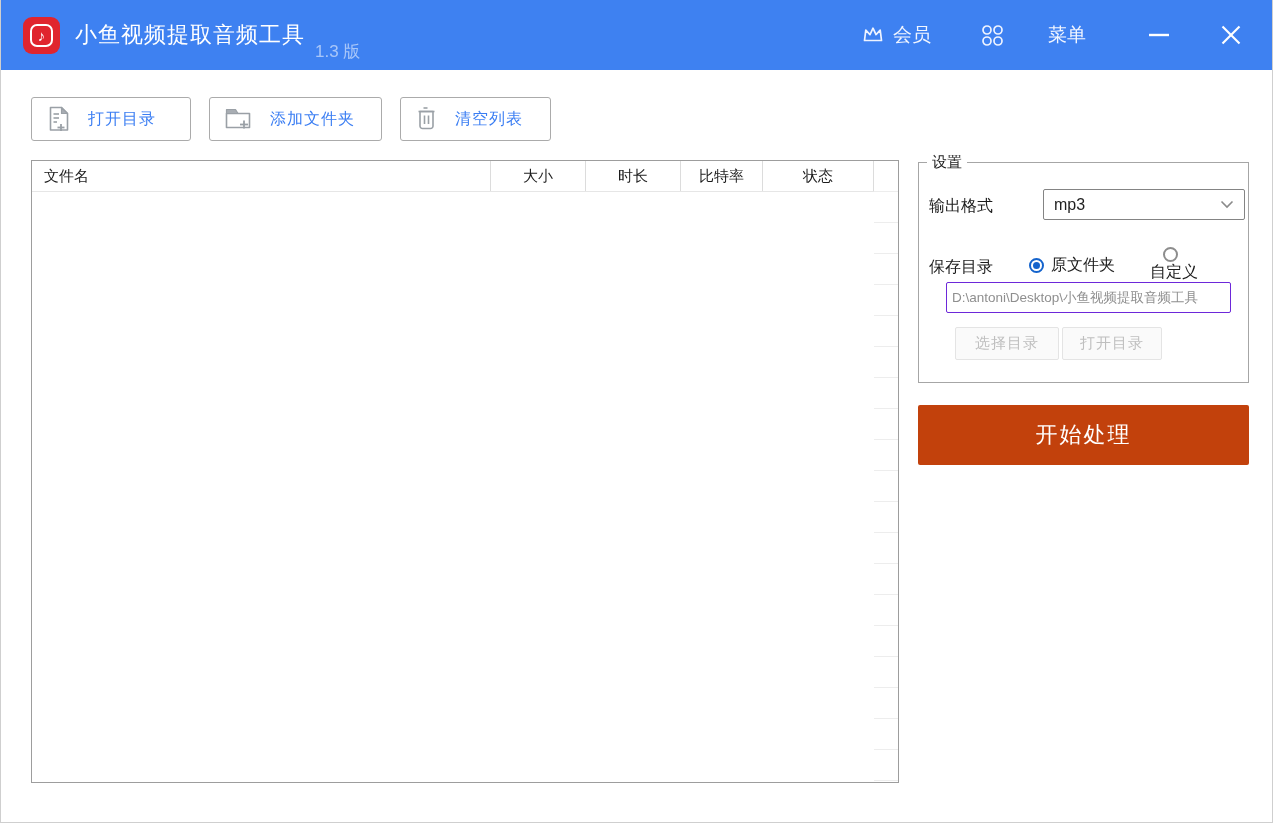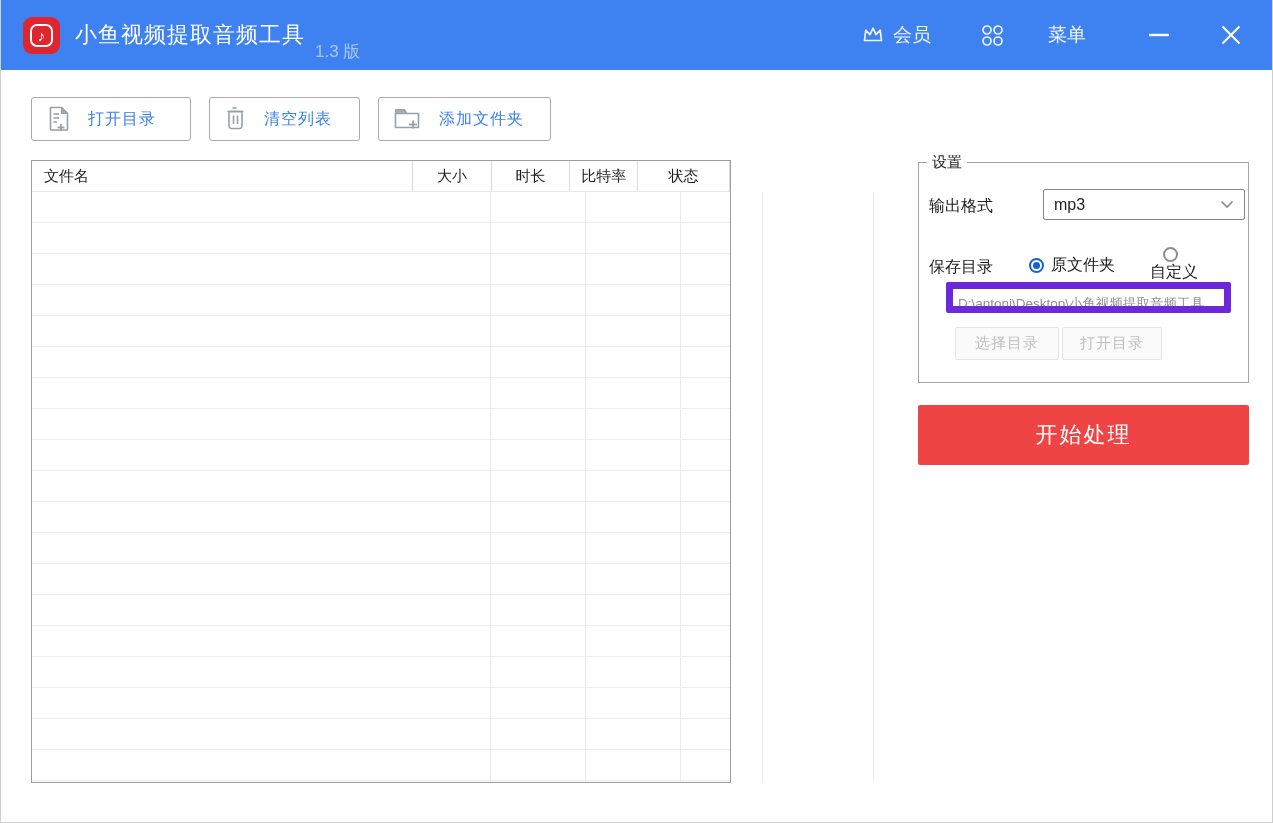--- a/index.html
+++ b/index.html
@@ -95,24 +95,24 @@
     letter-spacing: 1px;
     white-space: nowrap;
   }
   .tool-btn-files { width: 160px; }
   .tool-btn-folder { width: 173px; }
   .tool-btn-clear { width: 151px; }
 
   
   .file-table {
     position: absolute; left: 30px; top: 160px;
-    width: 700px; height: 623px;
+    width: 868px; height: 623px;
     border: 1px solid #9d9d9d;
     background: #ffffff;
-    display: flex; flex-direction: column;
+    display: flex; flex-direction: row;
   }
   .ft-header {
     height: 31px; flex: 0 0 auto;
     display: flex;
     border-bottom: 1px solid #e6e6e6;
     background: #ffffff;
   }
   .ft-hcell {
     font-size: 15px;
     color: #1c1c1c;
@@ -197,21 +197,21 @@
     width: 7px; height: 7px;
     border-radius: 50%;
     background: #1463cc;
   }
   .radio-unchecked { border: 2px solid #8d8d8d; background: #ffffff; }
   .radio-text { margin-left: 7px; font-size: 16px; color: #1c1c1c; white-space: nowrap; }
 
   .path-input {
     position: absolute; left: 27px; top: 119px;
     width: 285px; height: 31px;
-    border: 7px solid #6d28d9;
+    border: 1px solid #6d28d9;
     border-radius: 2px;
     background: #ffffff;
     font-family: "Liberation Sans", "DejaVu Sans", sans-serif;
     font-size: 13.5px;
     color: #8f8f8f;
     padding: 0 5px;
     white-space: nowrap; overflow: hidden;
     line-height: 29px;
   }
 
@@ -228,21 +228,21 @@
     white-space: nowrap;
     cursor: default;
   }
   .btn-choose { left: 36px; width: 104px; }
   .btn-open  { left: 143px; width: 100px; }
 
   
   .start-btn {
     position: absolute; left: 917px; top: 405px;
     width: 331px; height: 60px;
-    background: #ef4444;
+    background: #c2410c;
     border: none; border-radius: 2px;
     color: #ffffff;
     font-size: 22px;
     letter-spacing: 2px;
     display: flex; align-items: center; justify-content: center;
     cursor: pointer;
     white-space: nowrap;
   }
 </style>
 </head>
@@ -300,44 +300,44 @@
           <line x1="7.5" y1="9" x2="13" y2="9" stroke="#9aa0a6" stroke-width="1.6"></line>
           <line x1="7.5" y1="13" x2="13" y2="13" stroke="#9aa0a6" stroke-width="1.6"></line>
           <line x1="7.5" y1="17" x2="11" y2="17" stroke="#9aa0a6" stroke-width="1.6"></line>
           <line x1="11.5" y1="22.5" x2="18.5" y2="22.5" stroke="#9aa0a6" stroke-width="1.8"></line>
           <line x1="15" y1="19" x2="15" y2="26" stroke="#9aa0a6" stroke-width="1.8"></line>
         </svg>
       </span>
       <span class="t-label">打开目录</span>
     </div>
 
+    <div class="tool-btn tool-btn-folder">
+      <span class="t-icon">
+        <svg width="30" height="28" viewBox="0 0 30 28">
+          <path d="M2.5 8.5 v14 h23 v-14 z" fill="none" stroke="#9aa0a6" stroke-width="1.6" stroke-linejoin="round"></path>
+          <path d="M2.5 8.5 v-4 h9 l2.5 4 z" fill="#a8adb3" stroke="#9aa0a6" stroke-width="1.2" stroke-linejoin="round"></path>
+          <line x1="16" y1="19.5" x2="24" y2="19.5" stroke="#9aa0a6" stroke-width="1.8"></line>
+          <line x1="20" y1="15.5" x2="20" y2="23.5" stroke="#9aa0a6" stroke-width="1.8"></line>
+        </svg>
+      </span>
+      <span class="t-label">添加文件夹</span>
+    </div>
+
     <div class="tool-btn tool-btn-clear">
       <span class="t-icon">
         <svg width="24" height="28" viewBox="0 0 24 28">
           <line x1="8.5" y1="3" x2="12.5" y2="3" stroke="#9aa0a6" stroke-width="1.6"></line>
           <line x1="3.5" y1="6.5" x2="19.5" y2="6.5" stroke="#9aa0a6" stroke-width="1.6"></line>
           <path d="M5 6.5 h13 v14.5 a2.5 2.5 0 0 1 -2.5 2.5 h-8 a2.5 2.5 0 0 1 -2.5 -2.5 z" fill="none" stroke="#9aa0a6" stroke-width="1.6" stroke-linejoin="round"></path>
           <line x1="9.5" y1="10.5" x2="9.5" y2="19" stroke="#9aa0a6" stroke-width="1.6"></line>
           <line x1="13.5" y1="10.5" x2="13.5" y2="19" stroke="#9aa0a6" stroke-width="1.6"></line>
         </svg>
       </span>
       <span class="t-label">清空列表</span>
     </div>
-
-    <div class="tool-btn tool-btn-folder">
-      <span class="t-icon">
-        <svg width="30" height="28" viewBox="0 0 30 28">
-          <path d="M2.5 8.5 v14 h23 v-14 z" fill="none" stroke="#9aa0a6" stroke-width="1.6" stroke-linejoin="round"></path>
-          <path d="M2.5 8.5 v-4 h9 l2.5 4 z" fill="#a8adb3" stroke="#9aa0a6" stroke-width="1.2" stroke-linejoin="round"></path>
-          <line x1="16" y1="19.5" x2="24" y2="19.5" stroke="#9aa0a6" stroke-width="1.8"></line>
-          <line x1="20" y1="15.5" x2="20" y2="23.5" stroke="#9aa0a6" stroke-width="1.8"></line>
-        </svg>
-      </span>
-      <span class="t-label">添加文件夹</span>
-    </div>
   </div>
 
   <div class="file-table">
     <div class="ft-header">
       <div class="ft-hcell name col-name">文件名</div>
       <div class="ft-hcell col-size">大小</div>
       <div class="ft-hcell col-dur">时长</div>
       <div class="ft-hcell col-rate">比特率</div>
       <div class="ft-hcell col-state">状态</div>
       <div class="ft-hcell col-extra"></div>

